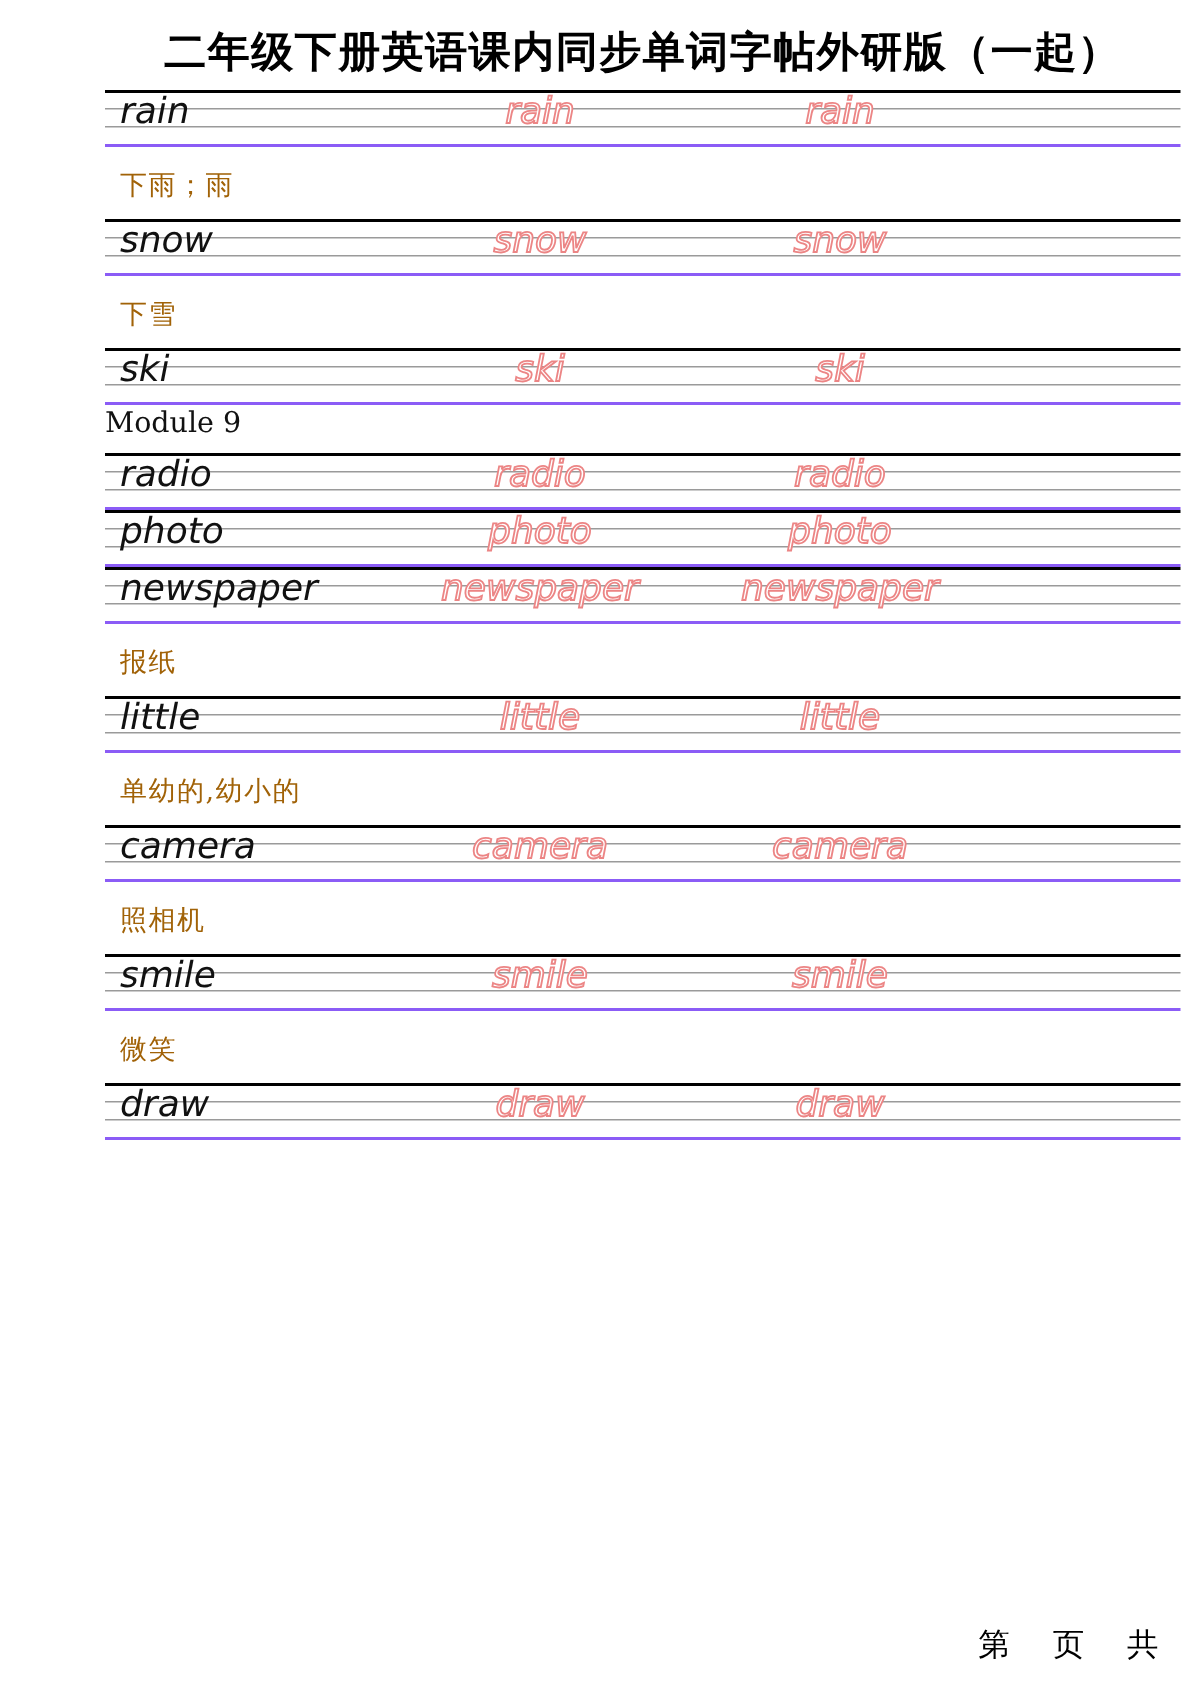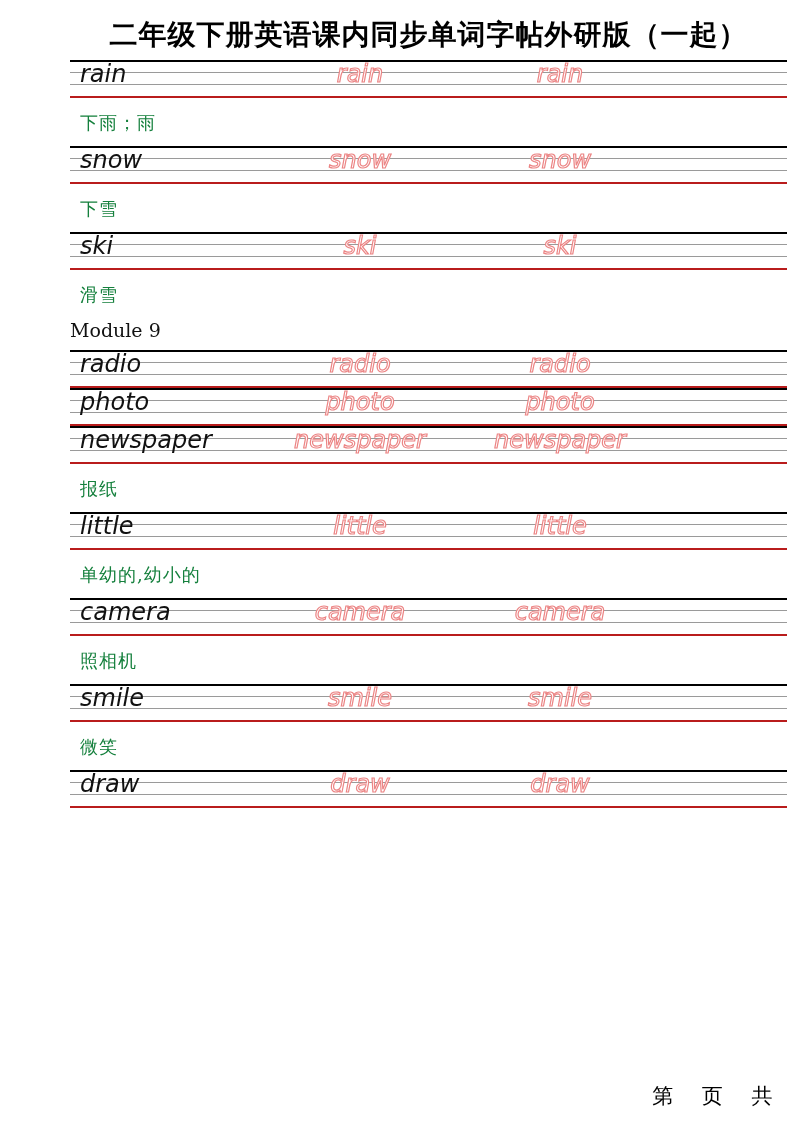--- a/index.html
+++ b/index.html
@@ -28,21 +28,21 @@
     color: #000000;
     font-family: "Liberation Sans", "DejaVu Sans", sans-serif;
   }
   .word-list { width: 717px; }
 
   
   .guide {
     position: relative;
     height: 38px;
     border-top: 2px solid #000000;
-    border-bottom: 2px solid #b91c1c;
+    border-bottom: 2px solid #8b5cf6;
   }
   .guide-line {
     position: absolute;
     left: 0;
     width: 100%;
     height: 1px;
     background: #9a9a9a;
   }
   .guide-line.l1 { top: 10px; }
   .guide-line.l2 { top: 22px; }
@@ -67,21 +67,21 @@
     width: 200px;
   }
   .trace1 { left: 190px; }
   .trace2 { left: 390px; }
 
   .translation {
     height: 48px;
     padding: 13px 0 16px 10px;
     font-family: "DejaVu Serif", "Liberation Serif", serif;
     font-size: 18px;
-    color: #15803d;
+    color: #a16207;
     letter-spacing: 1px;
   }
   .section-label {
     display: none;
     font-family: "DejaVu Serif", "Liberation Serif", serif;
     font-size: 19px;
     color: #111111;
     padding: 1px 0 9px 0;
   }
   .page-footer {
@@ -129,21 +129,20 @@
   </div>
 
   <div class="entry">
     <div class="guide">
       <div class="guide-line l1"></div>
       <div class="guide-line l2"></div>
       <span class="word word-black">ski</span>
       <span class="word word-trace trace1">ski</span>
       <span class="word word-trace trace2">ski</span>
     </div>
-    <div class="translation">滑雪</div>
     <div class="section-label" style="display: block;">Module 9</div>
   </div>
 
   <div class="entry">
     <div class="guide">
       <div class="guide-line l1"></div>
       <div class="guide-line l2"></div>
       <span class="word word-black">radio</span>
       <span class="word word-trace trace1">radio</span>
       <span class="word word-trace trace2">radio</span>

